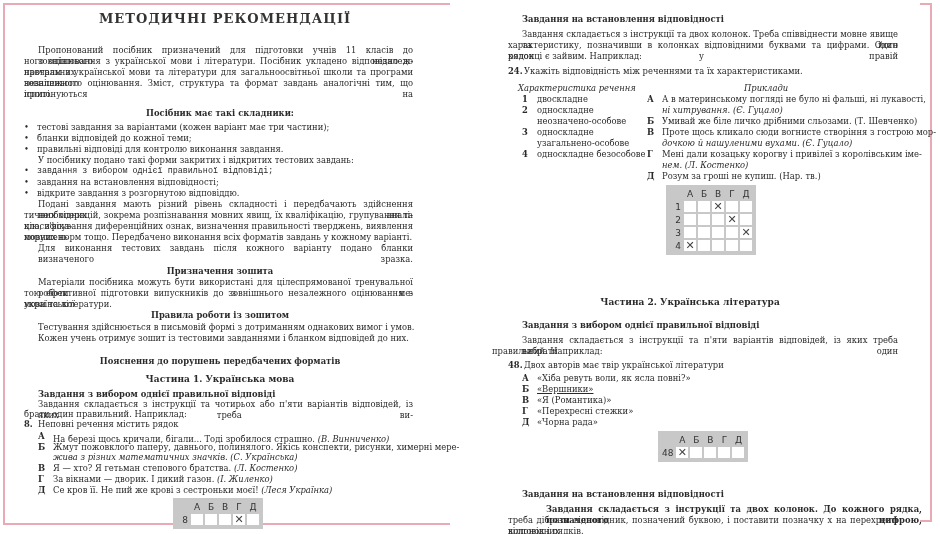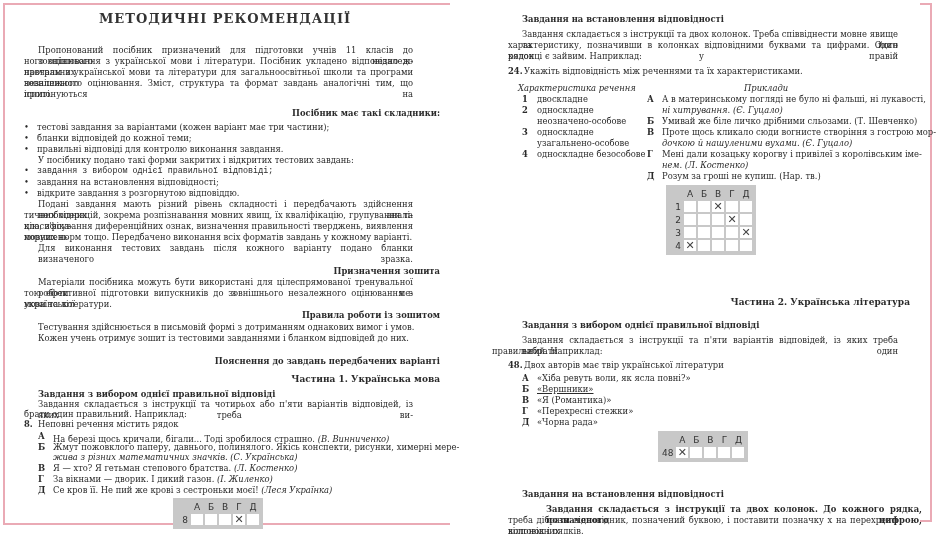--- a/index.html
+++ b/index.html
@@ -14,21 +14,21 @@
   .br-top { left: 920px; top: 3px; width: 12px; height: 2px; }
   .br-right { left: 930px; top: 3px; width: 2px; height: 519px; }
   .br-bottom { left: 920px; top: 520px; width: 12px; height: 2px; }
 
   .t { position: absolute; font-size: 8.4px; line-height: 11px; white-space: nowrap; }
   .just { white-space: normal; text-align: justify; text-align-last: justify; }
   .b { font-weight: bold; }
   .i { font-style: italic; }
 
   .title { position: absolute; left: 0; width: 450px; top: 11px; font-size: 13px; font-weight: bold; letter-spacing: 1px; text-align: center; color: #333; }
-  .h-center { position: absolute; font-size: 8.4px; font-weight: bold; text-align: right; }
+  .h-center { position: absolute; font-size: 8.4px; font-weight: bold; text-align: center; }
   .bullet::before { content: "•"; position: absolute; left: -13px; }
 
   
   .grid { position: absolute; background: #c8c8c8; padding: 2px; font-family: "DejaVu Sans", "Liberation Sans", sans-serif; }
   .grid table { border-collapse: separate; border-spacing: 2px; }
   .grid th { font-size: 9px; font-weight: normal; color: #333; width: 12px; height: 10px; text-align: center; line-height: 10px; }
   .grid td.rl { font-size: 9px; color: #333; width: 12px; text-align: right; padding-right: 1px; }
   .grid td.cell { width: 12px; height: 11px; background: #fff; text-align: center; font-size: 11px; line-height: 11px; color: #444; }
 </style>
 </head>
@@ -78,21 +78,21 @@
     <div class="t just" style="left:24px;top:288px;width:389px;">тою ефективної підготовки випускників до зовнішнього незалежного оцінювання з української</div>
     <div class="t" style="left:24px;top:299px;">мови та літератури.</div>
   </div>
 
   <div class="h-center" style="left:0;width:440px;top:310px;">Правила роботи із зошитом</div>
   <div>
     <div class="t" style="left:38px;top:322px;">Тестування здійснюється в письмовій формі з дотриманням однакових вимог і умов.</div>
     <div class="t" style="left:38px;top:333px;">Кожен учень отримує зошит із тестовими завданнями і бланком відповідей до них.</div>
   </div>
 
-  <div class="h-center" style="left:0;width:440px;top:356px;">Пояснення до завдань передбачених варіанті</div>
+  <div class="h-center" style="left:0;width:440px;top:356px;">Пояснення до порушень передбачених форматів</div>
   <div class="h-center" style="left:0;width:440px;top:374px;font-size:9px;">Частина 1. Українська мова</div>
 
   <div class="t b" style="left:38px;top:389px;">Завдання з вибором однієї правильної відповіді</div>
   <div class="t just" style="left:38px;top:399px;width:375px;">Завдання складається з інструкції та чотирьох або п'яти варіантів відповідей, із яких треба ви-</div>
   <div class="t" style="left:24px;top:409px;">брати один правильний. Наприклад:</div>
 
   <div>
     <div class="t b" style="left:24px;top:419px;">8.</div>
     <div class="t" style="left:38px;top:419px;">Неповні речення містить рядок</div>
 

